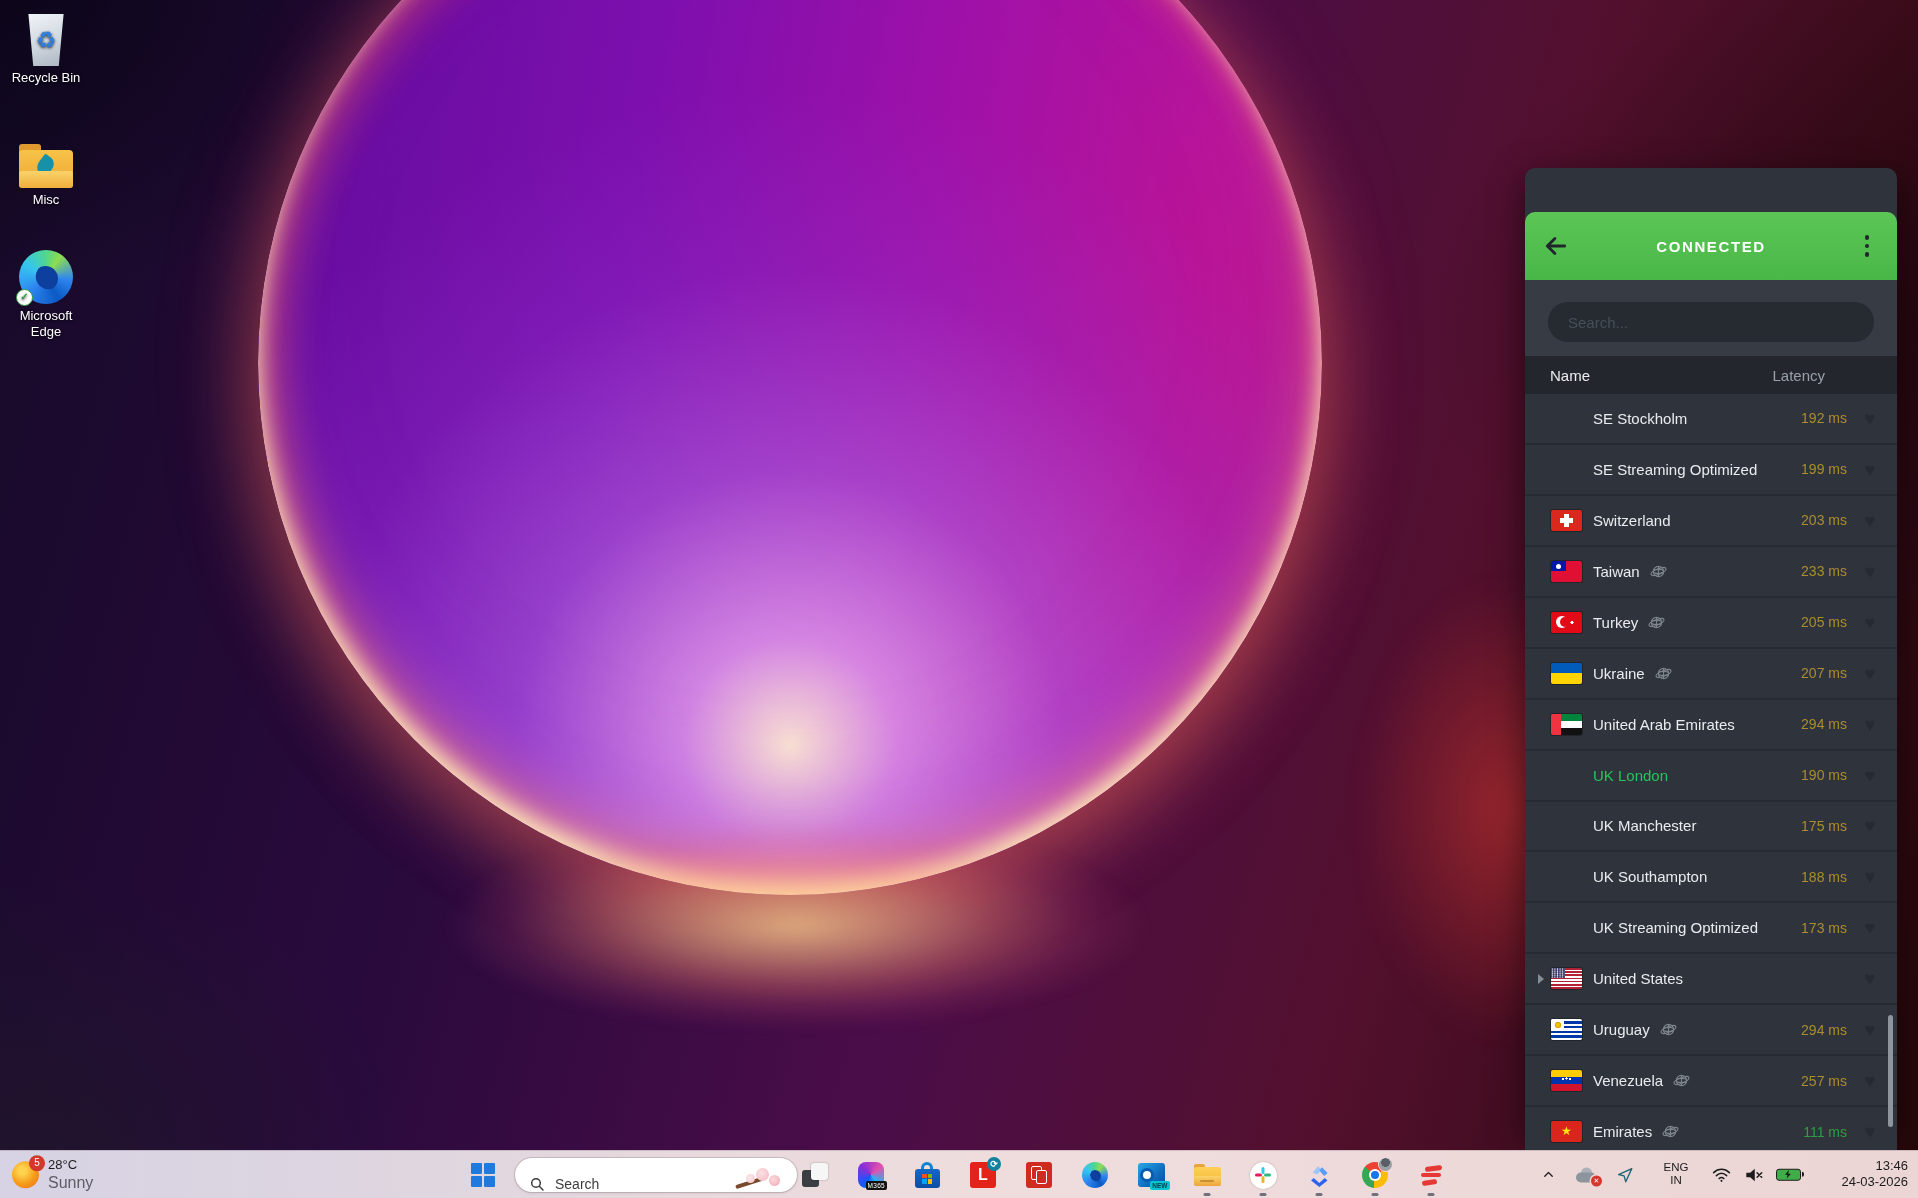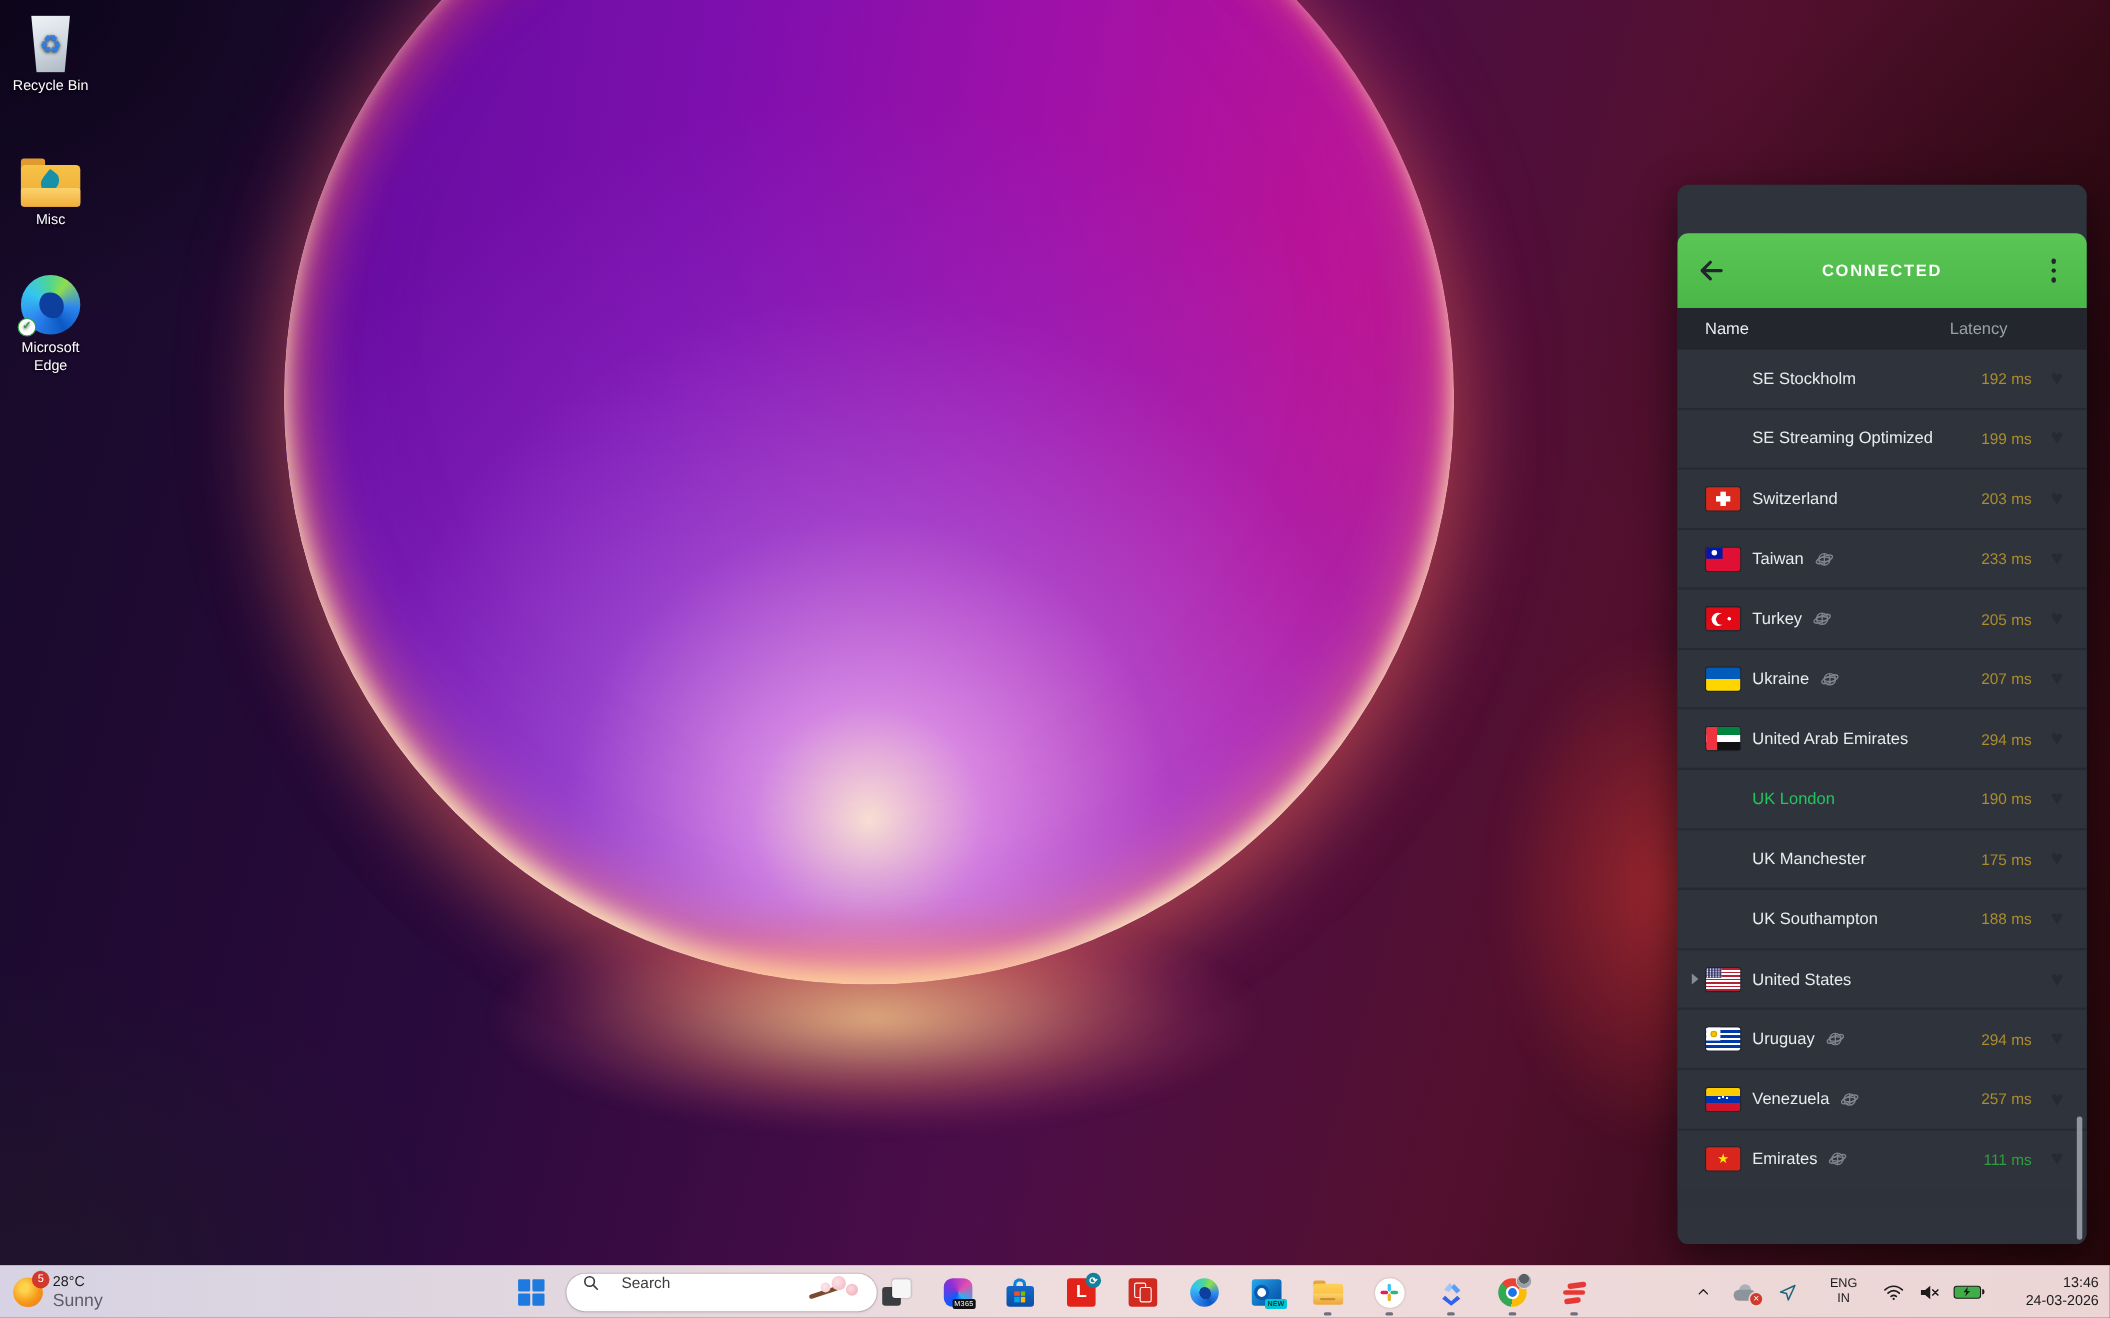--- a/index.html
+++ b/index.html
@@ -142,21 +142,21 @@
     background:radial-gradient(circle at 38% 35%,#ffd34d 15%,#f59a1a 55%,#ef6c1a 100%);}
   .wbadge{position:absolute;right:-6px;top:-6px;min-width:16px;height:16px;border-radius:50%;
     background:#d2382b;color:#fff;font-size:10px;display:flex;align-items:center;justify-content:center;}
   .wtemp{font-size:13px;line-height:1.25;}
   .wcond{font-size:16px;color:#5d5d66;line-height:1.2;}
   .startbtn{position:absolute;left:470px;top:50%;transform:translateY(-50%);width:26px;height:26px;
     display:grid;grid-template-columns:11px 11px;grid-template-rows:11px 11px;gap:2px;align-content:center;justify-content:center;}
   .startbtn i{background:#1f7ae0;border-radius:1px;}
   .tb-search{position:absolute;left:515px;top:7px;width:282px;height:34px;border-radius:17px;
     background:#fff;box-shadow:0 0 0 1px rgba(150,130,140,.35),0 1px 3px rgba(0,0,0,.12);
-    display:flex;align-items:flex-start;padding:0 14px;gap:20px;}
+    display:flex;align-items:flex-end;padding:0 14px;gap:10px;}
   .tb-search .stext{font-size:14px;color:#3c3c3c;flex:1;}
   .blossom{position:relative;width:54px;height:26px;flex:none;}
   .branch{position:absolute;right:20px;top:15px;width:28px;height:4px;border-radius:2px;background:#7a4a2d;transform:rotate(-18deg);}
   .bl1{position:absolute;right:14px;top:2px;width:13px;height:13px;border-radius:50%;
     background:radial-gradient(circle at 40% 40%,#fbe3e6,#f3b3bd);}
   .bl2{position:absolute;right:3px;top:9px;width:11px;height:11px;border-radius:50%;
     background:radial-gradient(circle at 40% 40%,#fbdade,#efa6b2);}
   .bl3{position:absolute;right:28px;top:8px;width:9px;height:9px;border-radius:50%;
     background:radial-gradient(circle at 40% 40%,#fde9eb,#f5c3ca);}
   .tb-icons{position:absolute;left:795px;top:0;height:48px;display:flex;gap:16px;}
@@ -270,20 +270,23 @@
           <path d="M11 19l-7-7 7-7"></path>
         </svg>
     </div>
     <div class="vpn-title">CONNECTED</div>
     <div class="kebab">
         <i></i>
         <i></i>
         <i></i>
       </div>
   </div>
+  <div class="vpn-search">
+    <input type="text" placeholder="Search..." style="">
+  </div>
   <div class="col-head">
     <span class="col-name">Name</span>
     <span class="col-lat">Latency</span>
   </div>
   <div class="slist">
       <div class="srow">
         <div class="caret"></div>
         <div class="flagbox noflag"></div>
         <div class="sname">SE Stockholm</div>
         <div class="spacer"></div>
@@ -377,20 +380,28 @@
         <div class="spacer"></div>
         <div class="lat">175 ms</div>
         <div class="heart"></div>
       </div>
       <div class="srow">
         <div class="caret"></div>
         <div class="flagbox noflag"></div>
         <div class="sname">UK Southampton</div>
         <div class="spacer"></div>
         <div class="lat">188 ms</div>
+        <div class="heart"></div>
+      </div>
+      <div class="srow">
+        <div class="caret"></div>
+        <div class="flagbox noflag"></div>
+        <div class="sname">UK Streaming Optimized</div>
+        <div class="spacer"></div>
+        <div class="lat">173 ms</div>
         <div class="heart"></div>
       </div>
       <div class="srow">
         <div class="caret">
           <div class="caret-right"></div>
         </div>
         <div class="flagbox flag-us"></div>
         <div class="sname">United States</div>
         <div class="spacer"></div>
         <div class="lat"></div>

